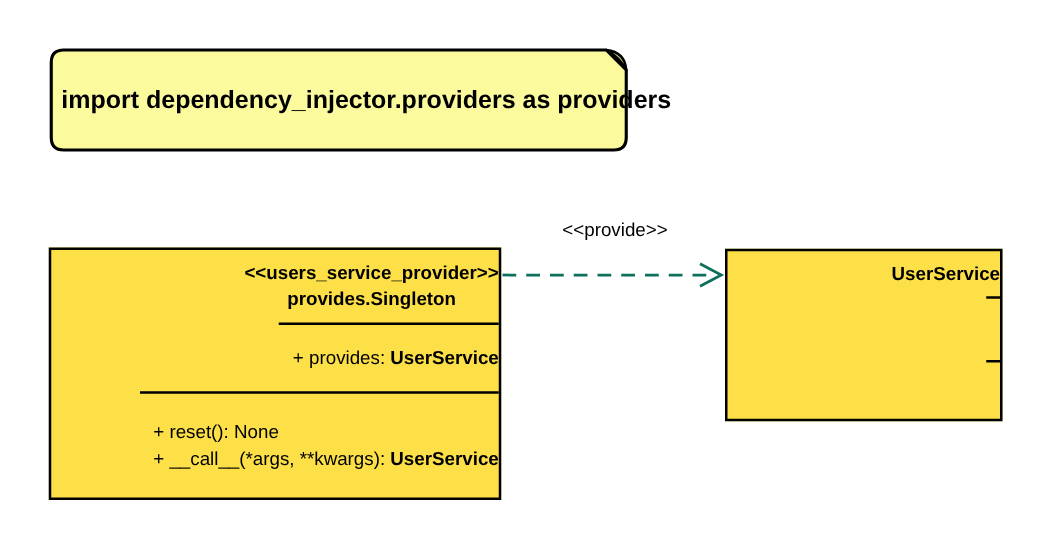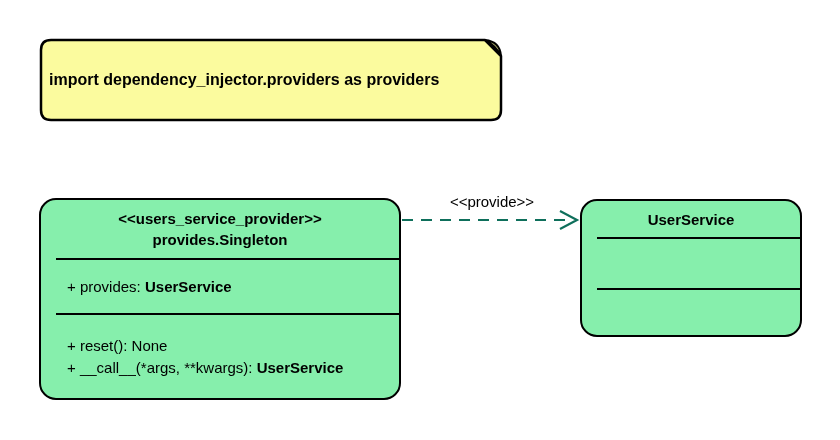--- a/index.html
+++ b/index.html
@@ -15,32 +15,32 @@
   .svg-layer { position: absolute; left: 0; top: 0; }
 
   
   .note-text {
     position: absolute;
     left: 41px; top: 40px;
     width: 460px; height: 80px;
     display: flex; align-items: center;
     padding-left: 8px;
     box-sizing: border-box;
-    font-size: 16px; font-weight: bold;
+    font-size: 20px; font-weight: bold;
     white-space: nowrap;
   }
 
   
   .class-box {
     position: absolute;
-    background: #86efac;
+    background: #fde047;
     border: 2px solid #000000;
-    border-radius: 17px;
+    border-radius: 0;
     box-sizing: border-box;
-    display: flex; flex-direction: column;
+    display: flex; flex-direction: column; align-items: flex-end;
   }
   .box-singleton { left: 39px; top: 198px; width: 362px; height: 202px; }
   .box-userservice { left: 580px; top: 199px; width: 222px; height: 138px; }
 
   .class-header {
     display: flex; flex-direction: column;
     align-items: center; justify-content: center;
     font-weight: bold; font-size: 15px; line-height: 21px;
     text-align: center;
   }
@@ -57,21 +57,21 @@
   }
   .box-singleton .section-attrs { height: 55px; }
   .box-singleton .section-methods { flex: 1; }
   .box-userservice .section-attrs { height: 51px; }
   .box-userservice .section-methods { flex: 1; }
   .type-name { font-weight: bold; }
 
   
   .arrow-label {
     position: absolute;
-    left: 431px; top: 193px;
+    left: 431px; top: 176px;
     width: 122px;
     text-align: center;
     font-size: 15px;
     white-space: nowrap;
   }
 </style>
 </head>
 <body>
 
 <div class="canvas">

